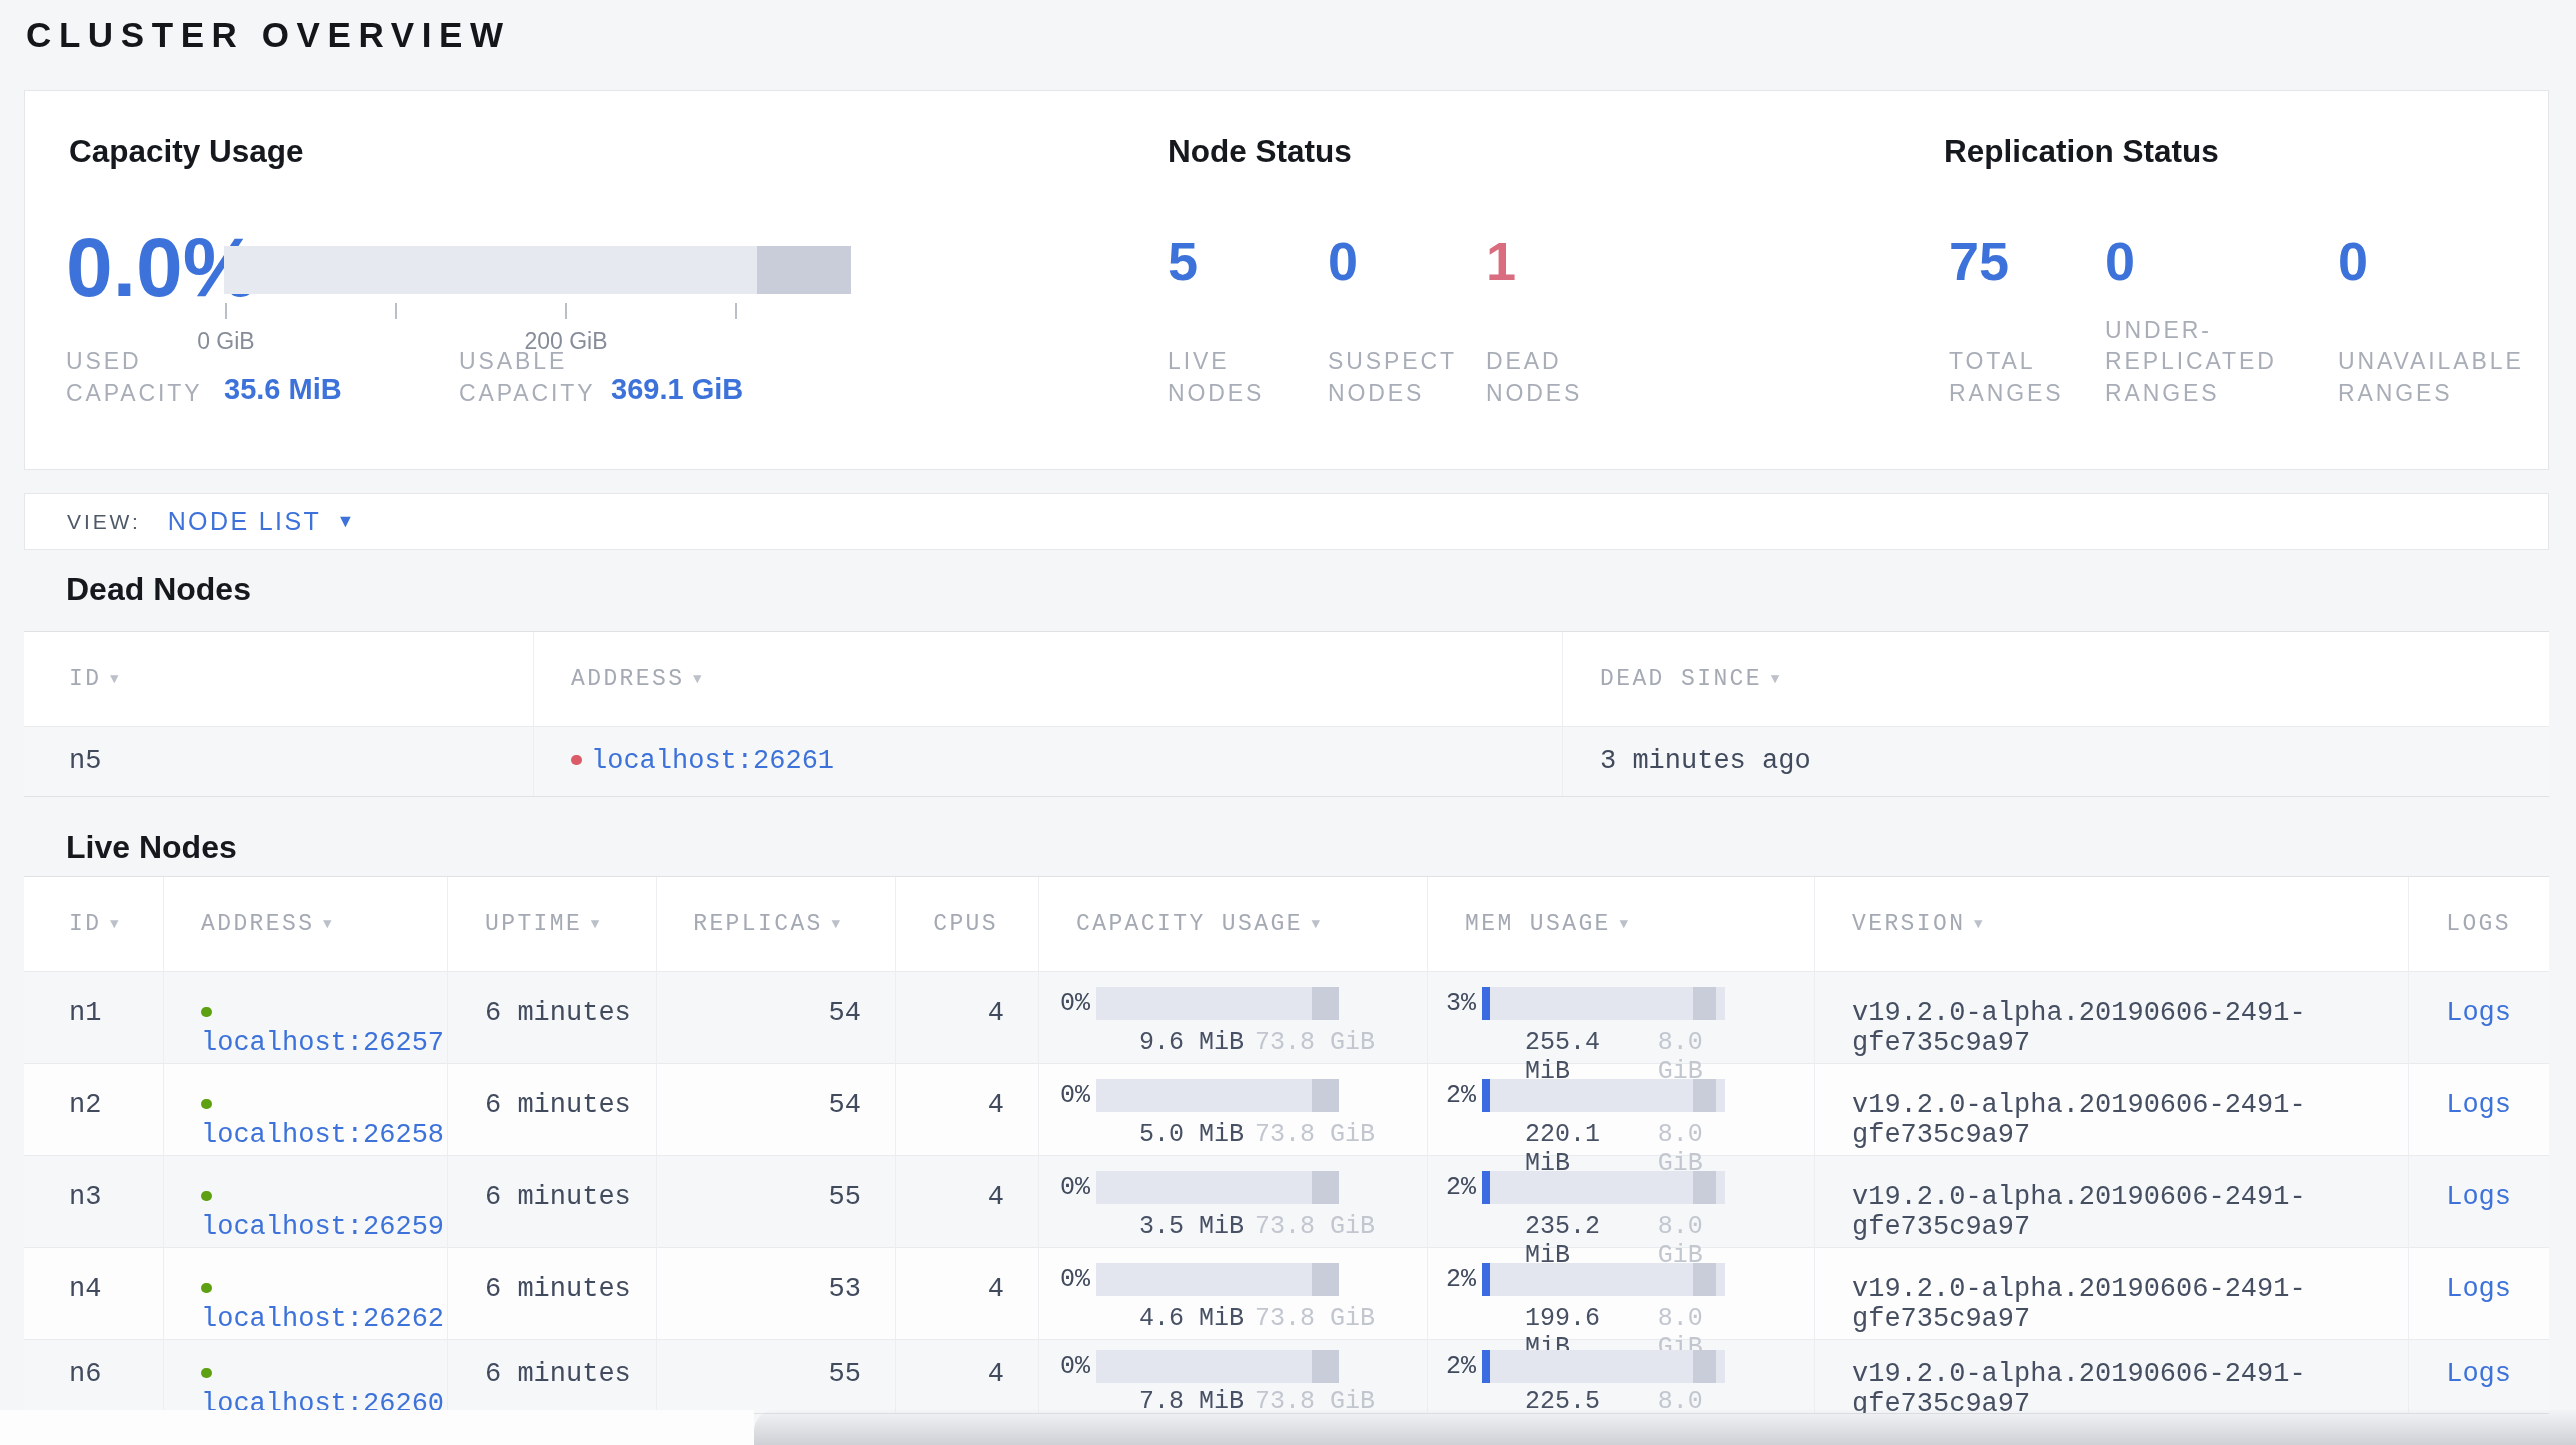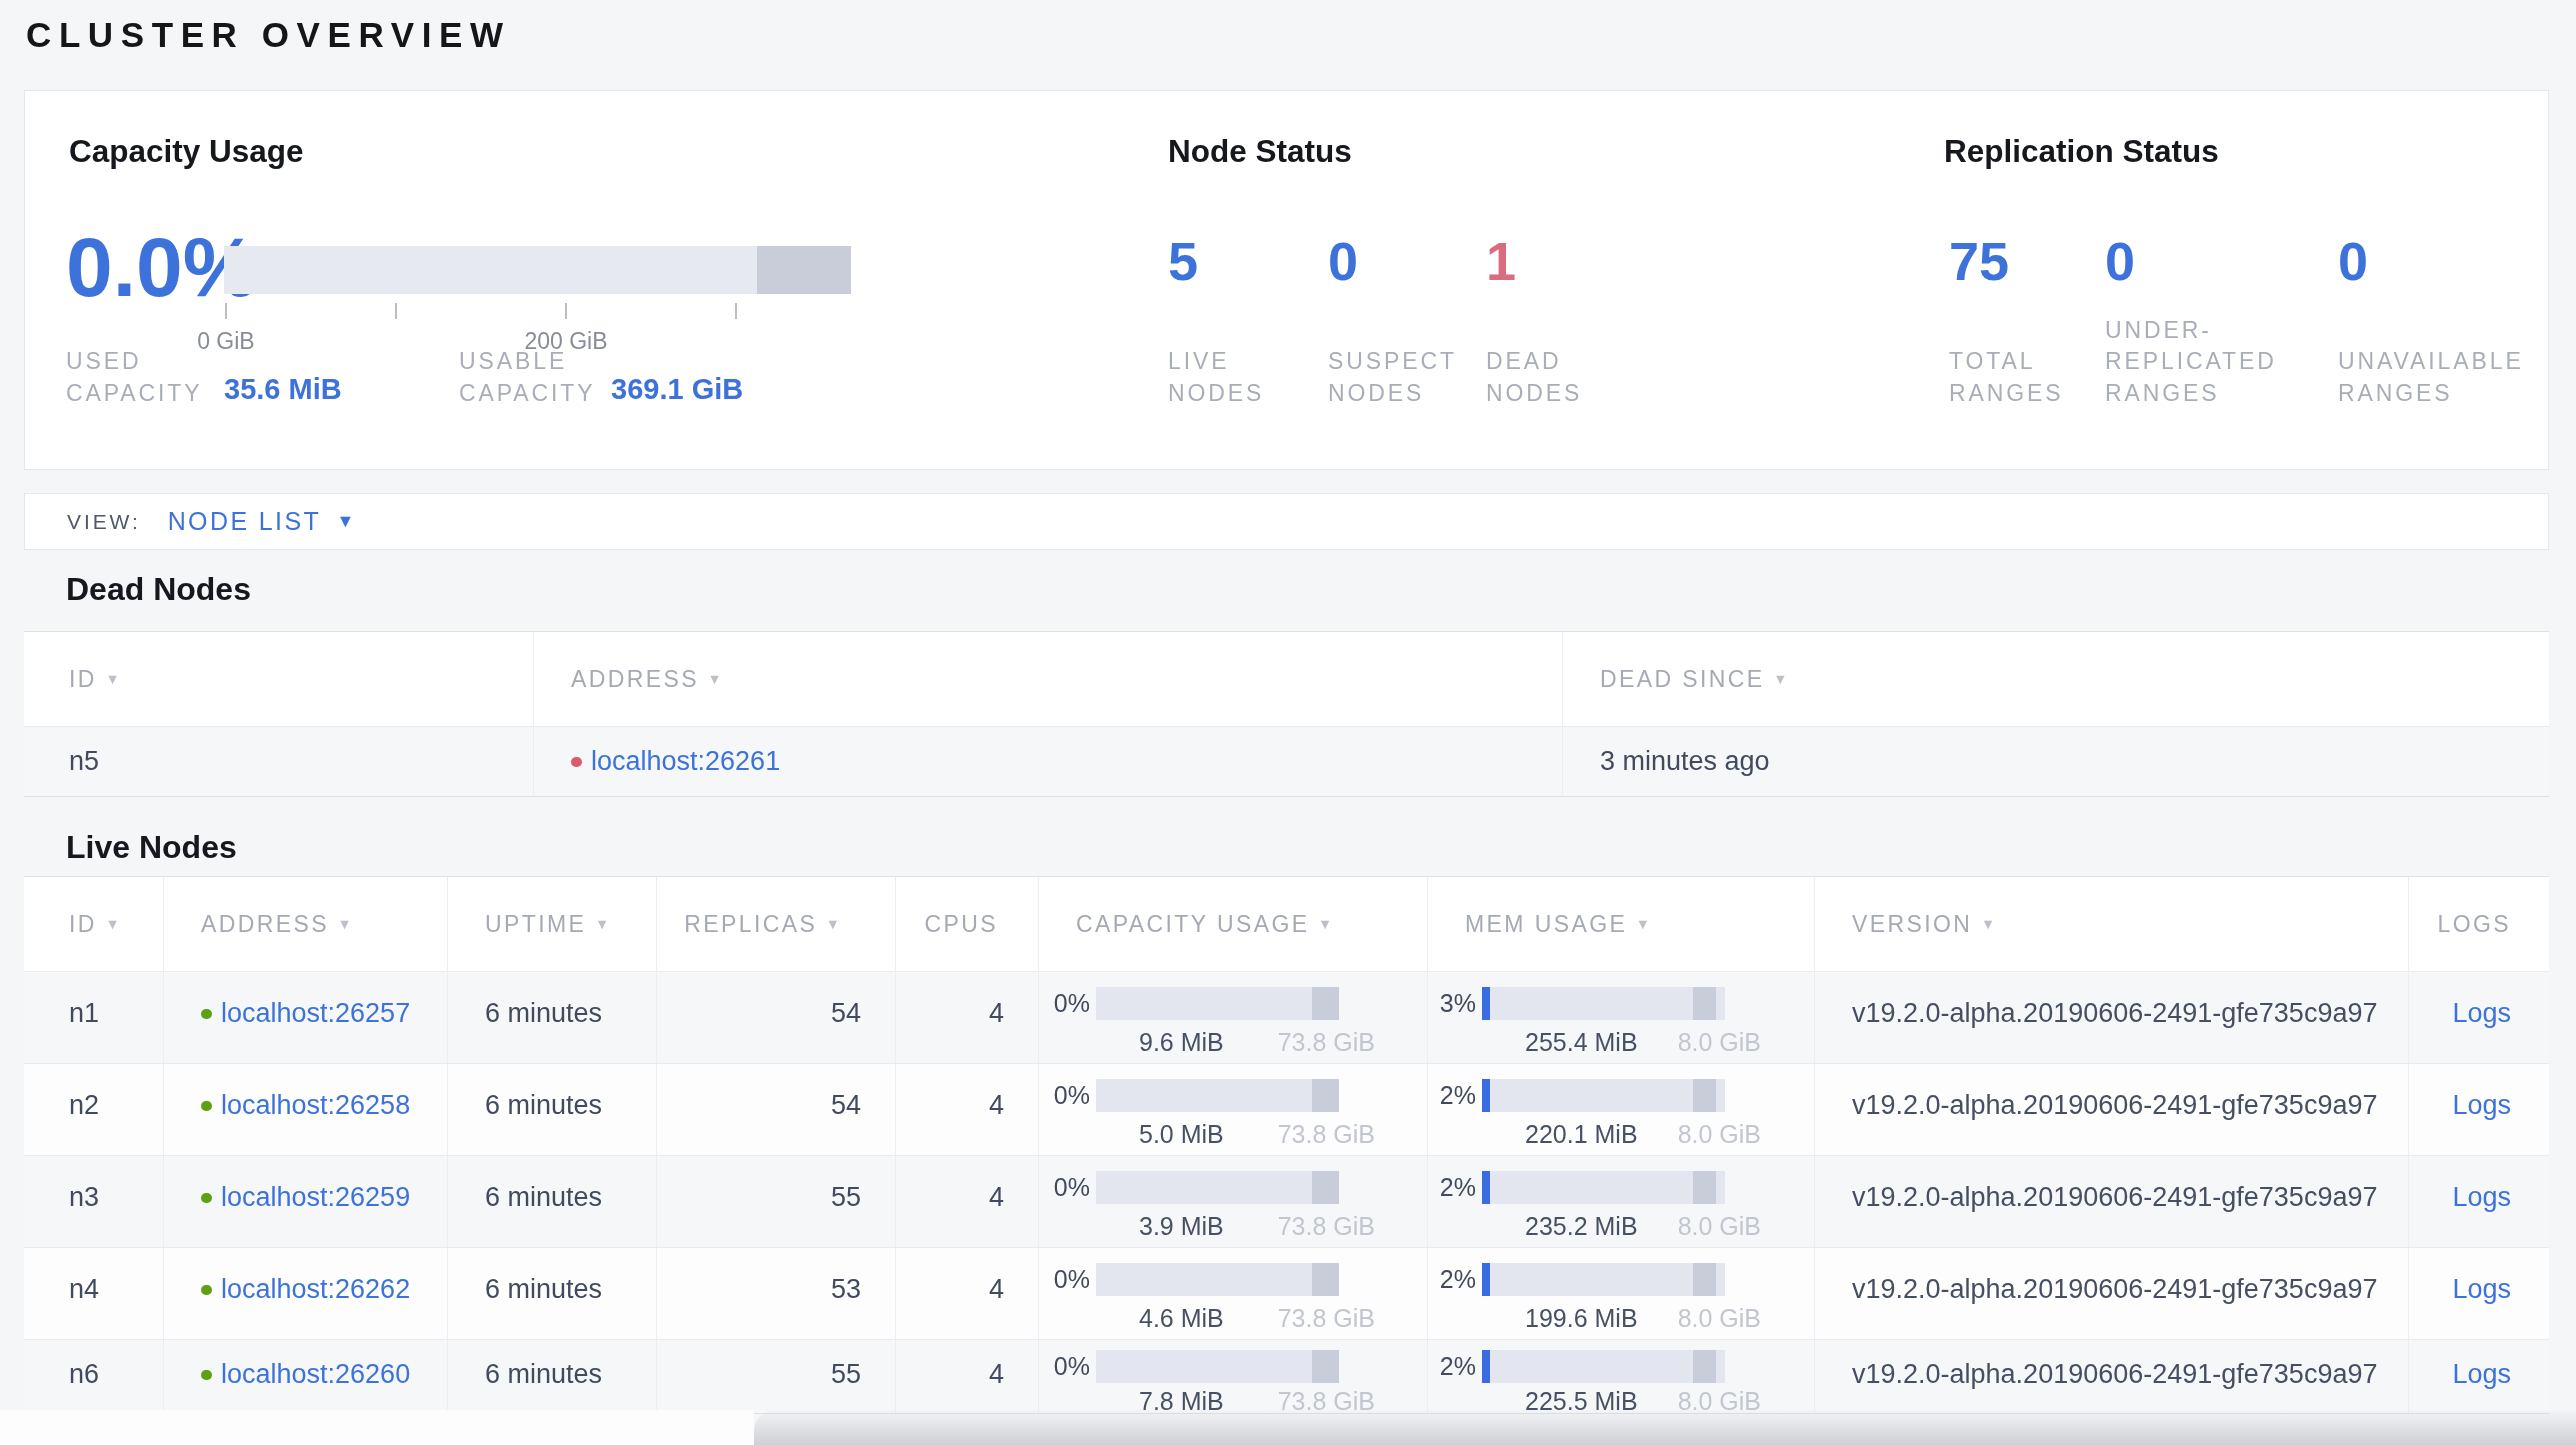--- a/index.html
+++ b/index.html
@@ -49,21 +49,21 @@
   .tbl { position:absolute; left:24px; width:2525px; background:#fff;
          border-top:1px solid #dfe1e5; border-bottom:1px solid #dfe1e5; }
   .tbl-dead { top:631px; } .tbl-live { top:876px; }
   .trow { display:grid; }
   .tbl-live .trow { grid-template-columns:140px 284px 209px 239px 143px 389px 387px 594px 141px; }
   .tbl-dead .trow { grid-template-columns:510px 1029px 986px; }
   .thead { height:94px; background:#fff; }
   .r96 { height:92px; } .r74 { height:70px; } .r78 { height:74px; overflow:hidden; }
   .odd { background:#f6f7f9; } .even { background:#fdfdfe; }
   .drow { border-top:1px solid #e9ebee; }
-  .cell { border-right:1px solid #edeef1; position:relative; font-size:27px; color:#414b5d; }
+  .cell { border-right:1px solid #edeef1; position:relative; font-size:27px; color:#414b5d;font-family:Liberation Mono, monospace; }
   .trow .cell:last-child { border-right:none; }
   .thead .cell { display:flex; align-items:center; font-size:23px; letter-spacing:2.4px;
                  color:#a4a9b3; white-space:nowrap; cursor:pointer; }
   .arrow { font-size:14.3px; color:#bcc0c8; margin-left:8.6px; letter-spacing:0; }
   .hpl { padding-left:37px; } .hplid { padding-left:45px; }
   .hra { justify-content:flex-end; }
   .pr58 { padding-right:55px; } .pr42 { padding-right:40px; } .pr41 { padding-right:39px; }
 
   .cell-top { padding-top:26px; }
   .cell-mid { padding-top:19px; }
@@ -331,21 +331,21 @@
       <div class="cell cell-top ra">55</div>
       <div class="cell cell-top ra">4</div>
       <div class="cell cap-c">
         <div class="meter-line">
             <span class="pct">0%</span>
           <div class="meter">
               <span class="seg-d"></span>
             </div>
           </div>
         <div class="meter-vals">
-            <span class="mv-used">3.9 MiB</span>
+            <span class="mv-used">3.5 MiB</span>
             <span class="mv-total">73.8 GiB</span>
           </div>
       </div>
       <div class="cell mem-c">
         <div class="meter-line">
             <span class="pct">2%</span>
           <div class="meter">
               <span class="seg-b"></span>
               <span class="seg-d"></span>
             </div>

